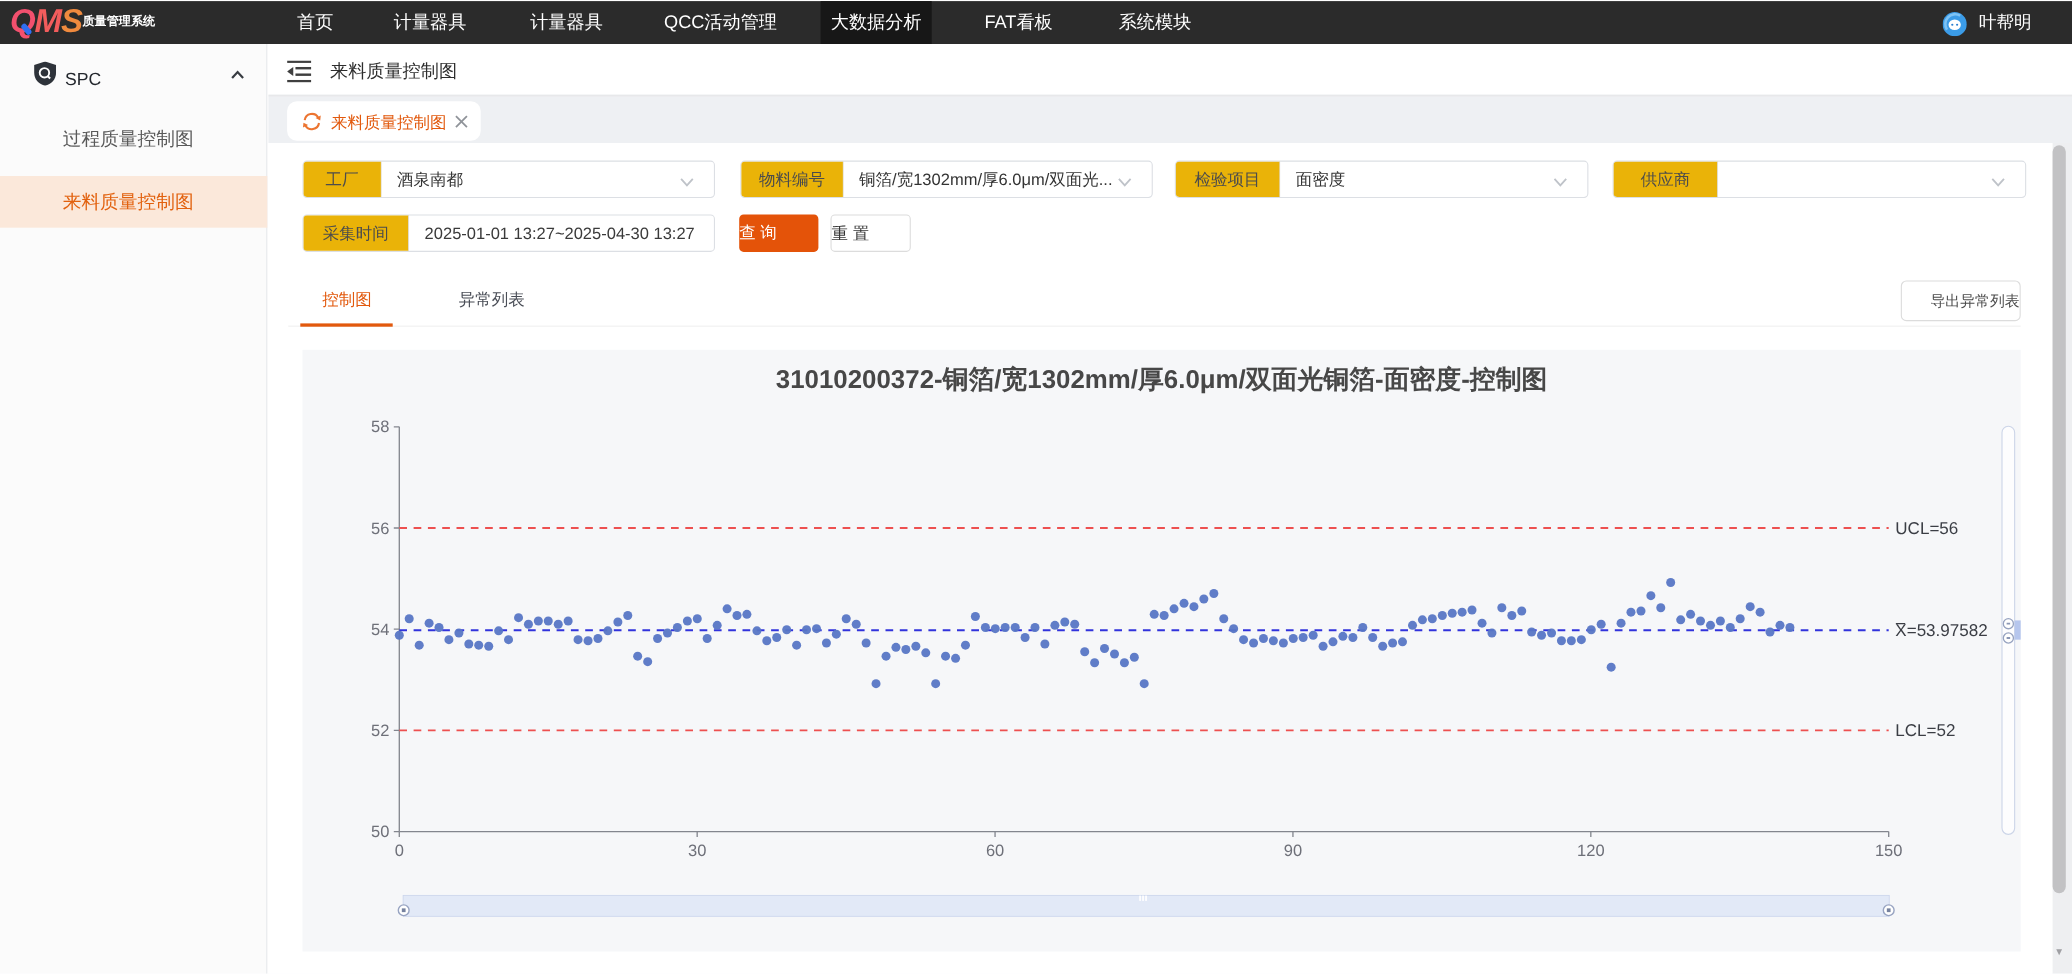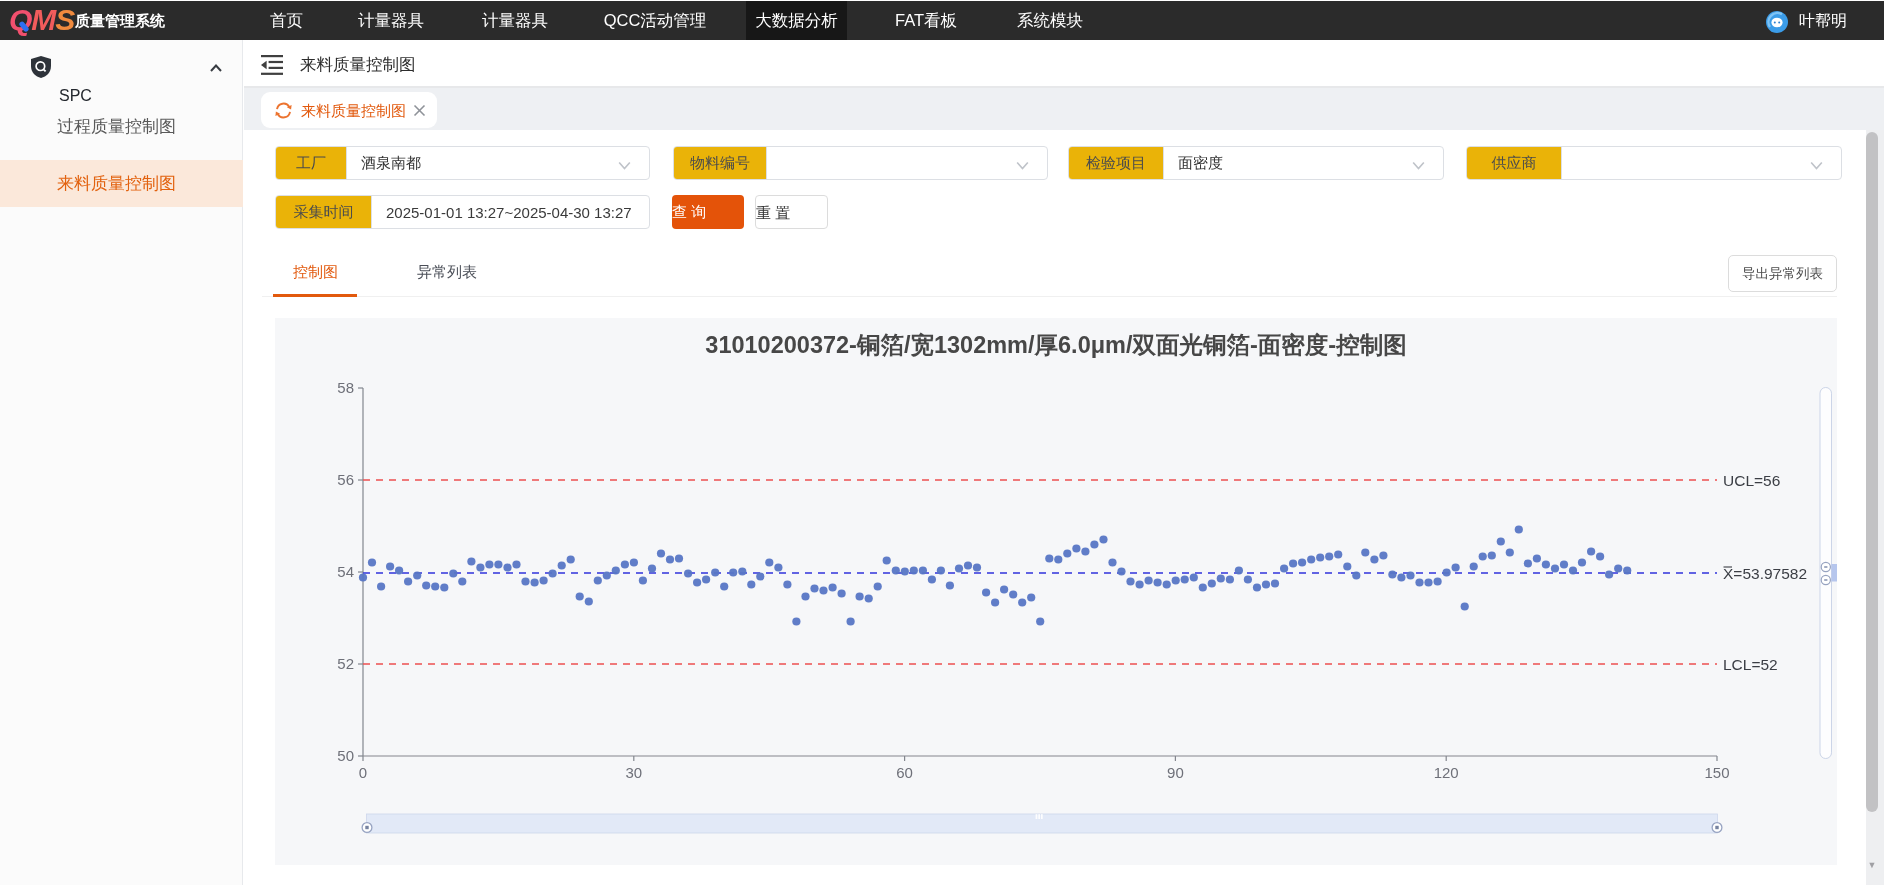--- a/index.html
+++ b/index.html
@@ -5,27 +5,27 @@
   * { margin:0; padding:0; box-sizing:border-box; }
   html,body { width:1884px; height:885px; overflow:hidden; background:#fff;
     font-family:"Liberation Sans", sans-serif; }
   .abs { position:absolute; }
 
   
   #navbar { position:absolute; left:0; top:1px; width:1884px; height:39px; background:#2b2b2b; }
   .navitem { position:absolute; top:0; height:39px; line-height:39px; color:#fff; font-size:16.5px; text-align:center; white-space:nowrap; }
   #nav-active { position:absolute; left:746px; top:0; width:101px; height:39px; background:#171717; }
   #logo { position:absolute; left:9px; top:2px; font-size:30px; font-weight:bold; font-style:italic; letter-spacing:-1px; }
-  #brand { position:absolute; left:75px; top:11px; font-size:15px; font-weight:bold; color:#fff; }
+  #brand { position:absolute; left:75px; top:11px; font-size:11px; font-weight:bold; color:#fff; }
   #username { position:absolute; left:1799px; top:0; height:39px; line-height:39px; color:#fff; font-size:16px; }
 
   
   #sidebar { position:absolute; left:0; top:40px; width:243px; height:845px; background:#fbfbfb; border-right:1px solid #e7e9ec; }
   #spc-row { position:absolute; left:0; top:16px; width:243px; height:40px; }
-  #spc-text { position:absolute; left:59px; top:8px; font-size:16px; color:#23272d; font-weight:500;margin-top:23px;}
+  #spc-text { position:absolute; left:59px; top:8px; font-size:16px; color:#23272d; font-weight:500;}
   .menu-item { position:absolute; left:0; width:243px; height:47px; line-height:47px; padding-left:57px; font-size:17px; color:#595959; }
   #mi1 { top:63px; }
   #mi2 { top:120px; color:#e2610e; background:#fbe8da; }
 
   
   #pgheader { position:absolute; left:244px; top:40px; width:1640px; height:48px; background:#fff; border-bottom:2px solid #e7e8ea; box-sizing:border-box; }
   #pgtitle { position:absolute; left:56px; top:14px; font-size:16.5px; color:#2d2d2d; }
   #tabband { position:absolute; left:244px; top:88px; width:1640px; height:42px; background:#eef0f3; }
   #toptab { position:absolute; left:17px; top:4px; width:176px; height:36px; background:#fff; border-radius:9px; }
   #toptab-text { position:absolute; left:40px; top:10px; font-size:15px; color:#e2590d; }
@@ -38,21 +38,21 @@
   .flabel { background:#eab308; border-right:1px solid #dcdfe4; border-radius:3px 0 0 3px; font-size:15px; color:#4c4c4c; display:flex; align-items:center; justify-content:center; }
   .fvalue { font-size:15px; color:#333; display:flex; align-items:center; padding-left:14px; position:relative; }
   .chev { position:absolute; width:13px; height:13px; }
   .btn { position:absolute; height:34px; border-radius:4px; font-size:15px; text-align:left; line-height:34px; }
 
   
   #tabs-line { position:absolute; left:18px; top:166px; width:1575px; height:1px; background:#f0f0f0; }
   #tab1 { position:absolute; left:49px; top:133px; font-size:15px; color:#e2590d; }
   #tab2 { position:absolute; left:173px; top:133px; font-size:15px; color:#4a4e57; }
   #tab-underline { position:absolute; left:29px; top:164px; width:84px; height:3px; background:#e2590d; }
-  #export-btn { position:absolute; left:1484px; top:125px; width:109px; height:37px; border:1px solid #dcdcdc; border-radius:5px; background:#fff; font-size:13.5px; color:#4c4c4c; text-align:center; line-height:35px; }
+  #export-btn { position:absolute; left:1484px; top:125px; width:109px; height:37px; border:1px solid #dcdcdc; border-radius:5px; background:#fff; font-size:13.5px; color:#4c4c4c; text-align:right; line-height:35px; }
 
   
   #chartcard { position:absolute; left:30.5px; top:187.5px; width:1562px; height:547px; background:#f6f7f9; }
 
   
   #scrollbar { position:absolute; left:1866px; top:130px; width:18px; height:755px; background:#eeeff1; }
   #sb-thumb { position:absolute; left:0px; top:2px; width:12px; height:680px; background:#c2c2c4; border-radius:6px; }
   .sb-arrow { position:absolute; left:0px; width:12px; height:14px; color:#a0a0a4; font-size:9px; text-align:center; line-height:14px; }
 </style>
 </head>
@@ -128,20 +128,21 @@
 
   <div class="fgroup" style="left:31px; top:16px; width:375px;">
     <div class="flabel" style="width:71px;">工厂</div>
     <div class="fvalue" style="width:302px;">酒泉南都</div>
     <svg class="chev" style="right:18px; top:12px;" viewBox="0 0 11 11">
         <polyline points="1,3 5.5,8 10,3" fill="none" stroke="#bfc3c9" stroke-width="1.4"></polyline>
       </svg>
   </div>
   <div class="fgroup" style="left:429px; top:16px; width:375px;">
     <div class="flabel" style="width:93px;">物料编号</div>
+    <div class="fvalue" style="width:280px;">铜箔/宽1302mm/厚6.0μm/双面光...</div>
     <svg class="chev" style="right:18px; top:12px;" viewBox="0 0 11 11">
         <polyline points="1,3 5.5,8 10,3" fill="none" stroke="#bfc3c9" stroke-width="1.4"></polyline>
       </svg>
   </div>
   <div class="fgroup" style="left:824px; top:16px; width:376px;">
     <div class="flabel" style="width:95px;">检验项目</div>
     <div class="fvalue" style="width:279px;">面密度</div>
     <svg class="chev" style="right:18px; top:12px;" viewBox="0 0 11 11">
         <polyline points="1,3 5.5,8 10,3" fill="none" stroke="#bfc3c9" stroke-width="1.4"></polyline>
       </svg>

